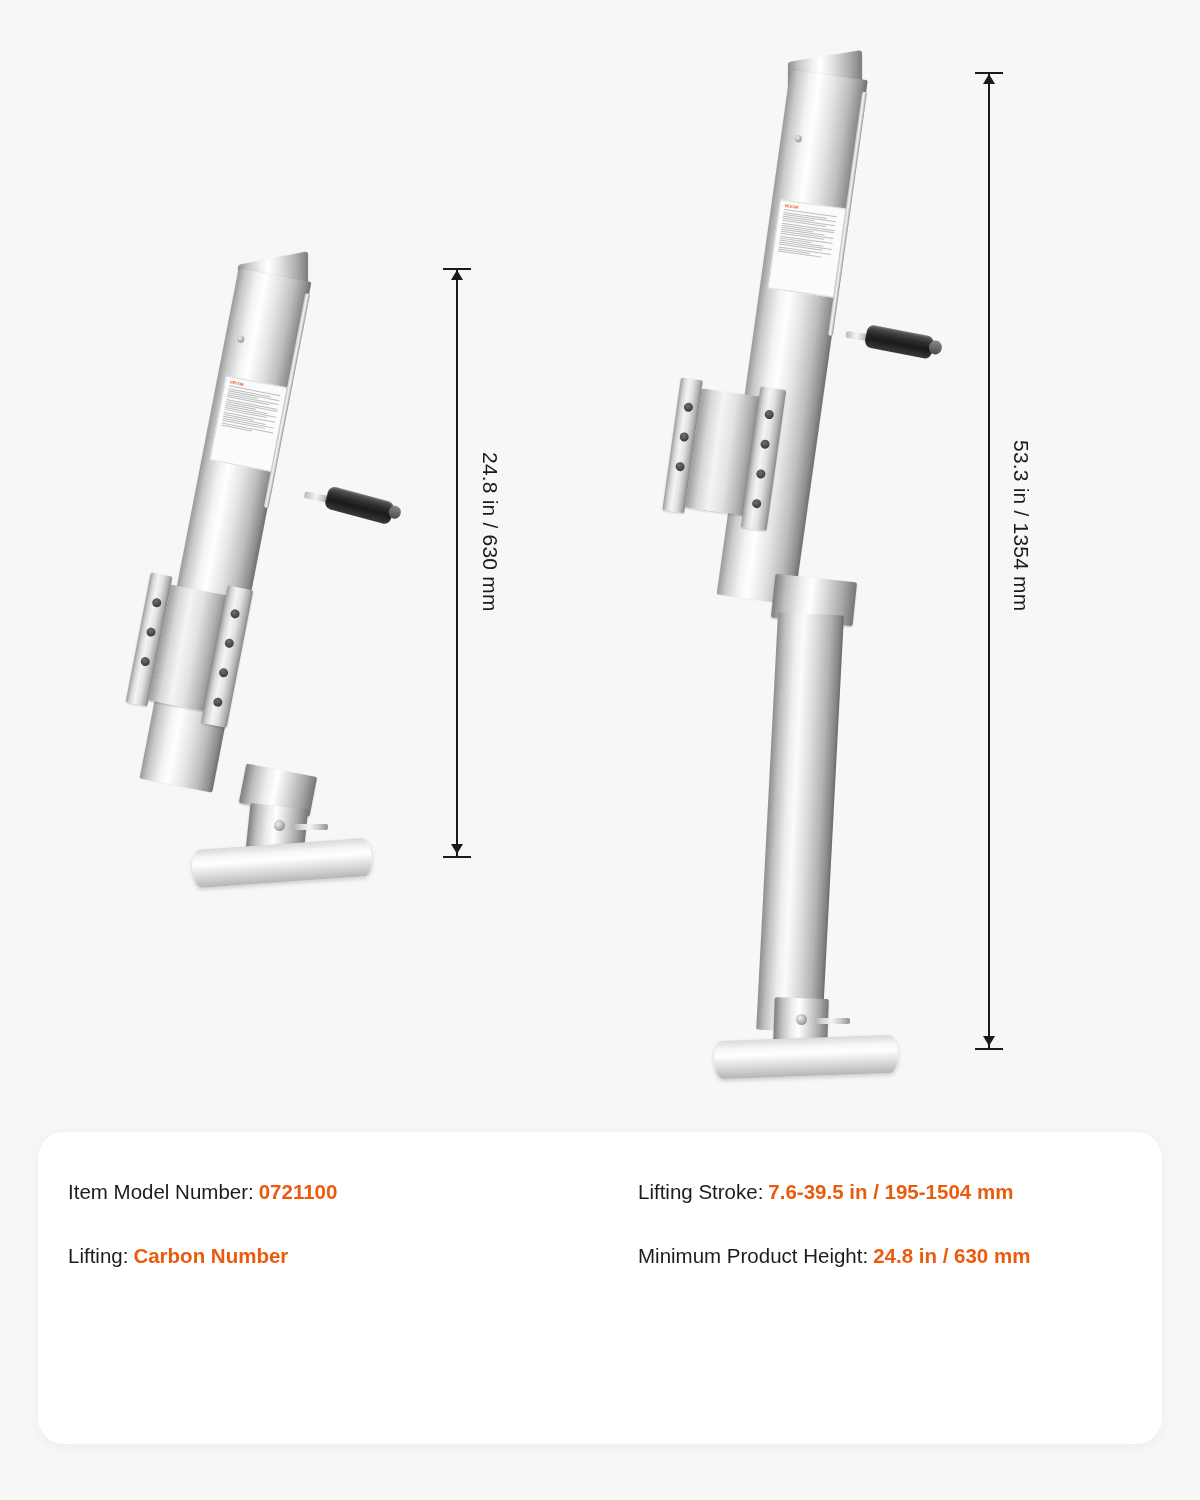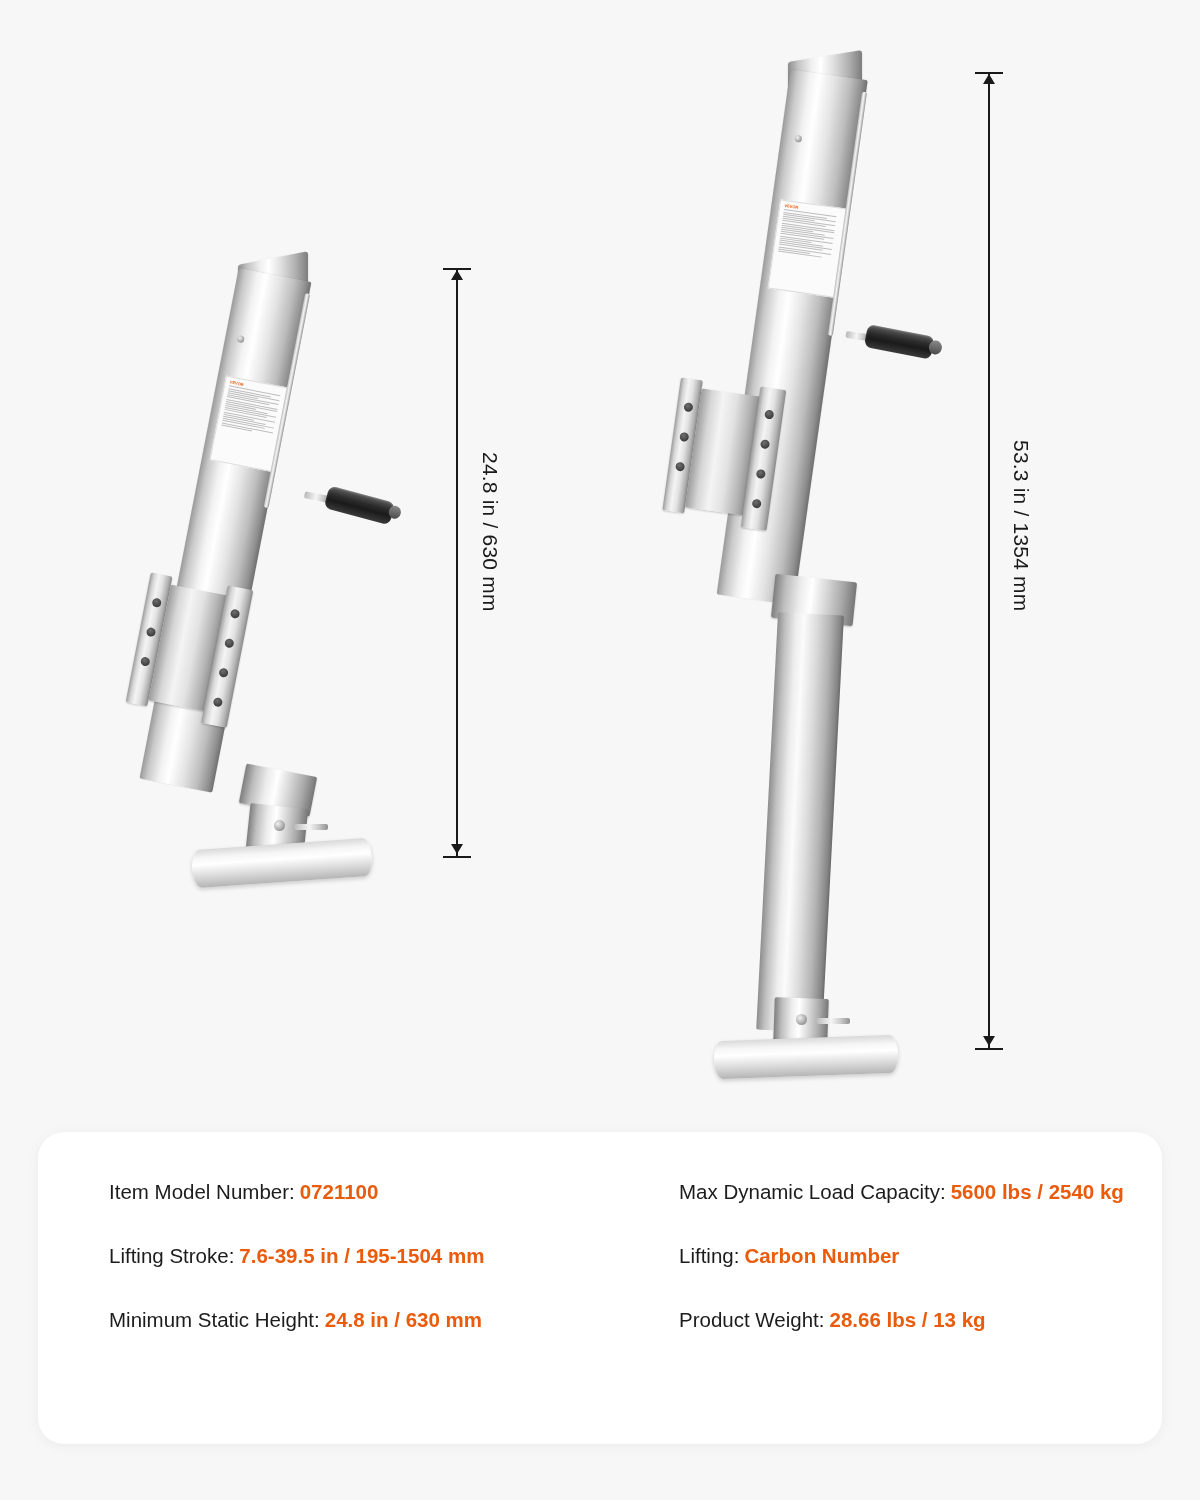--- a/index.html
+++ b/index.html
@@ -178,21 +178,20 @@
   .spec-grid {
     display: grid;
     grid-template-columns: 570px 1fr;
     grid-auto-rows: 64px;
     align-items: center;
   }
   .spec-item {
     font-size: 20.5px;
     color: #1c1c1c;
     white-space: nowrap;
-    margin-left: 41px;
   }
   .spec-item .k { color: #1c1c1c; }
   .spec-item .v {
     color: #ea5b0c;
     font-weight: bold;
     margin-left: 5px;
   }
 </style>
 </head>
 <body>
@@ -355,34 +354,28 @@
   </div>
   <div class="dim-label" style="left:1033px; top:440px;">53.3 in / 1354 mm</div>
 
   <div class="spec-card">
     <div class="spec-grid">
 
       <div class="spec-item">
         <span class="k">Item Model Number:</span><span class="v">0721100</span>
       </div>
 
-      <div class="spec-item">
-        <span class="k">Max Dynamic Load Capacity:</span><span class="v">5600 lbs / 2540 kg</span>
-      </div>
 
       <div class="spec-item">
         <span class="k">Lifting Stroke:</span><span class="v">7.6-39.5 in / 195-1504 mm</span>
       </div>
       <div class="spec-item">
         <span class="k">Lifting:</span><span class="v">Carbon Number</span>
       </div>
 
       <div class="spec-item">
-        <span class="k">Minimum Static Height:</span><span class="v">24.8 in / 630 mm</span>
-      </div>
-      <div class="spec-item">
-        <span class="k">Product Weight:</span><span class="v">28.66 lbs / 13 kg</span>
+        <span class="k">Minimum Product Height:</span><span class="v">24.8 in / 630 mm</span>
       </div>
 
     </div>
   </div>
 
 </div>
 
 </body></html>

